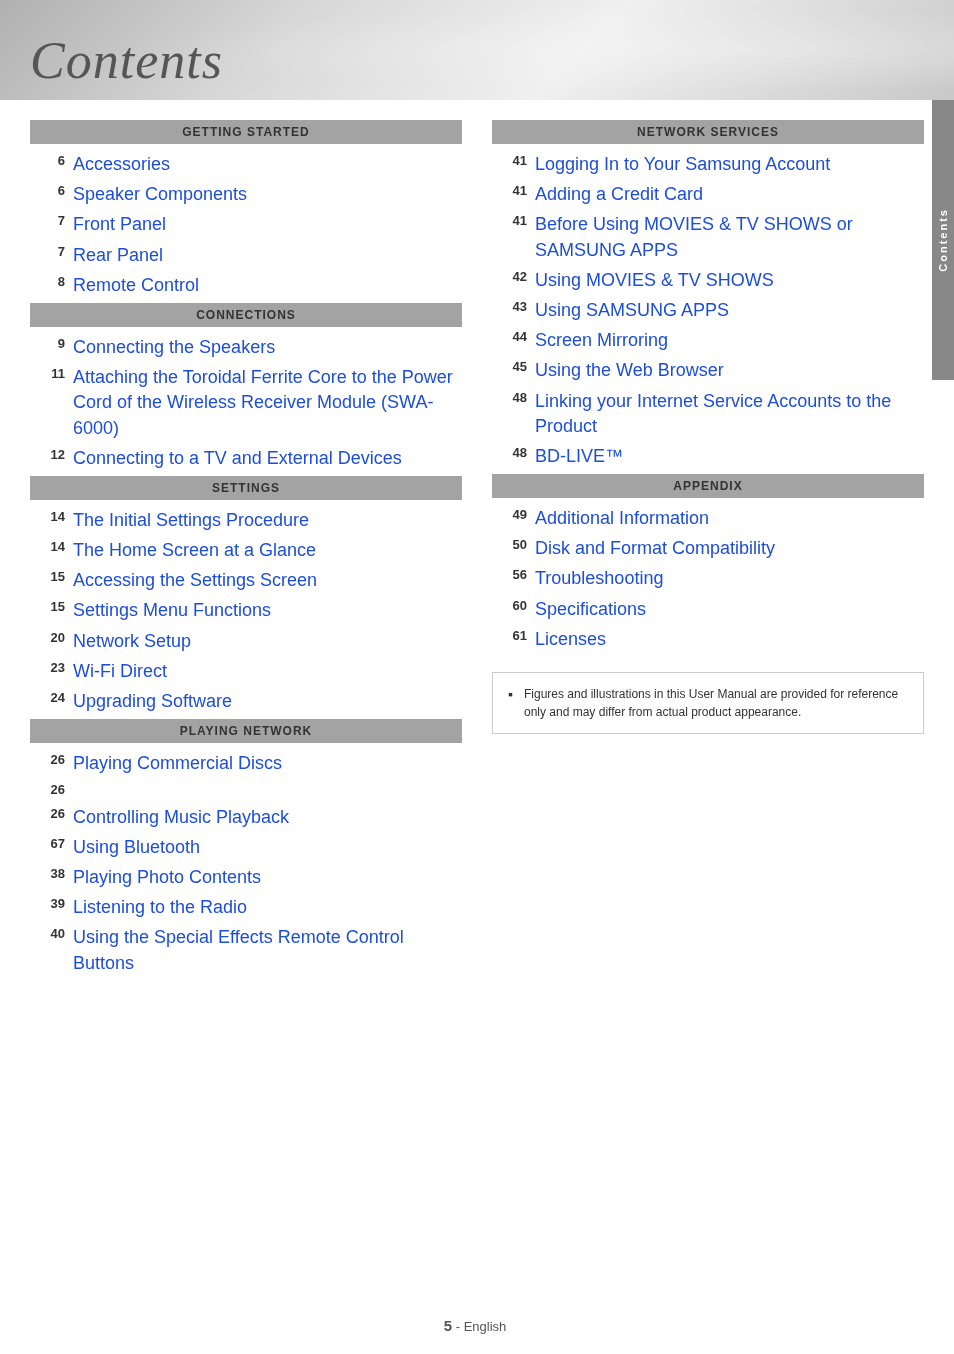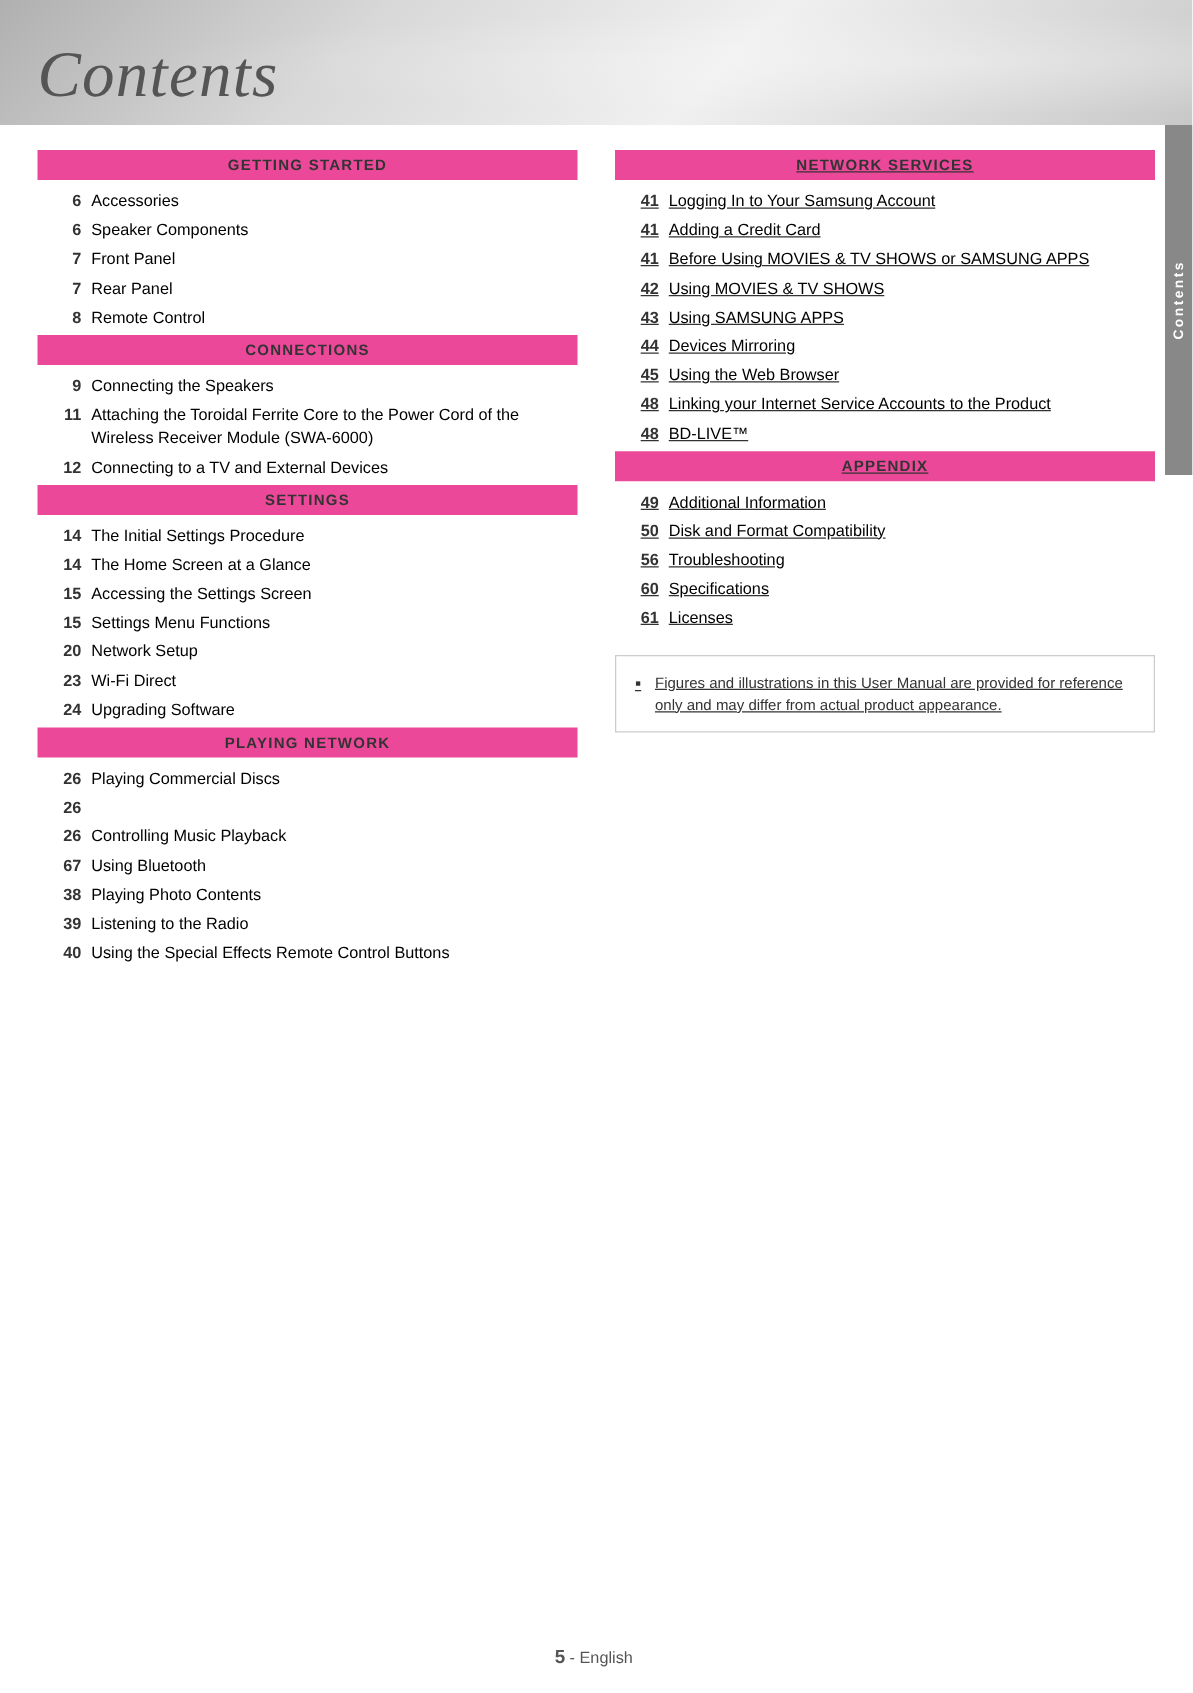--- a/index.html
+++ b/index.html
@@ -76,26 +76,25 @@
     
     .left-column {
       flex: 1;
       max-width: 440px;
     }
 
     
     .right-column {
       flex: 1;
       max-width: 440px;
-      text-decoration: underline;
     }
 
     
     .section-header {
-      background: #ec4899;
+      background: #a3a3a3;
       text-align: center;
       padding: 5px 10px;
       font-size: 12px;
       font-weight: bold;
       letter-spacing: 1px;
       color: #333;
       margin-bottom: 8px;
       margin-top: 16px;
     }
 
@@ -116,22 +115,22 @@
       min-width: 30px;
       font-size: 13px;
       color: #333;
       font-weight: bold;
       text-align: right;
       margin-right: 8px;
       padding-top: 0;
     }
 
     .toc-text {
-      font-size: 13px;
-      color: #000000;
+      font-size: 18px;
+      color: #1d4ed8;
       flex: 1;
     }
 
     
     .note-box {
       border: 1px solid #ccc;
       padding: 12px 15px;
       margin-top: 20px;
       background: #fff;
       font-size: 12px;
@@ -301,21 +300,21 @@
         <div class="toc-entry">
           <span class="toc-num">42</span>
           <span class="toc-text">Using MOVIES &amp; TV SHOWS</span>
         </div>
         <div class="toc-entry">
           <span class="toc-num">43</span>
           <span class="toc-text">Using SAMSUNG APPS</span>
         </div>
         <div class="toc-entry">
           <span class="toc-num">44</span>
-          <span class="toc-text">Devices Mirroring</span>
+          <span class="toc-text">Screen Mirroring</span>
         </div>
         <div class="toc-entry">
           <span class="toc-num">45</span>
           <span class="toc-text">Using the Web Browser</span>
         </div>
         <div class="toc-entry">
           <span class="toc-num">48</span>
           <span class="toc-text">Linking your Internet Service Accounts to the Product</span>
         </div>
         <div class="toc-entry">

